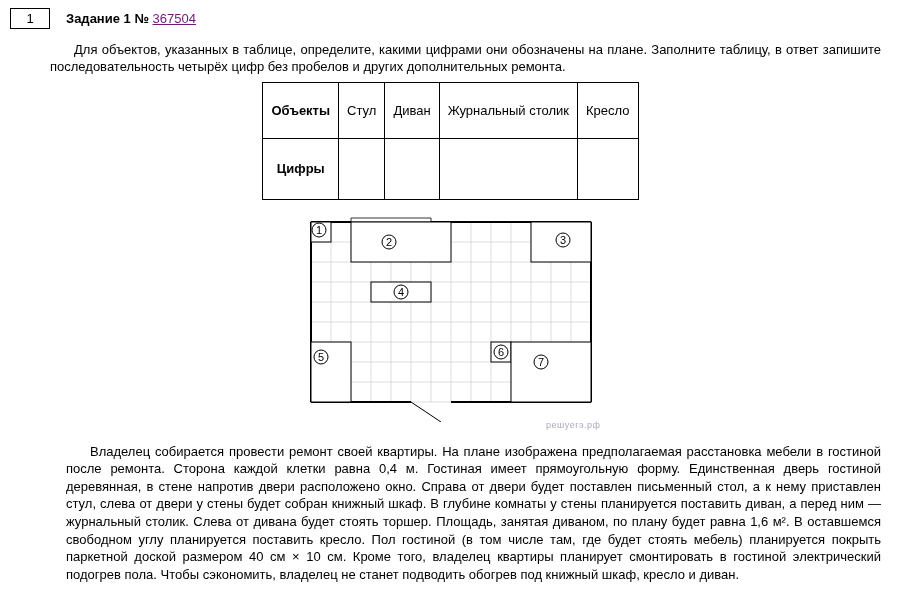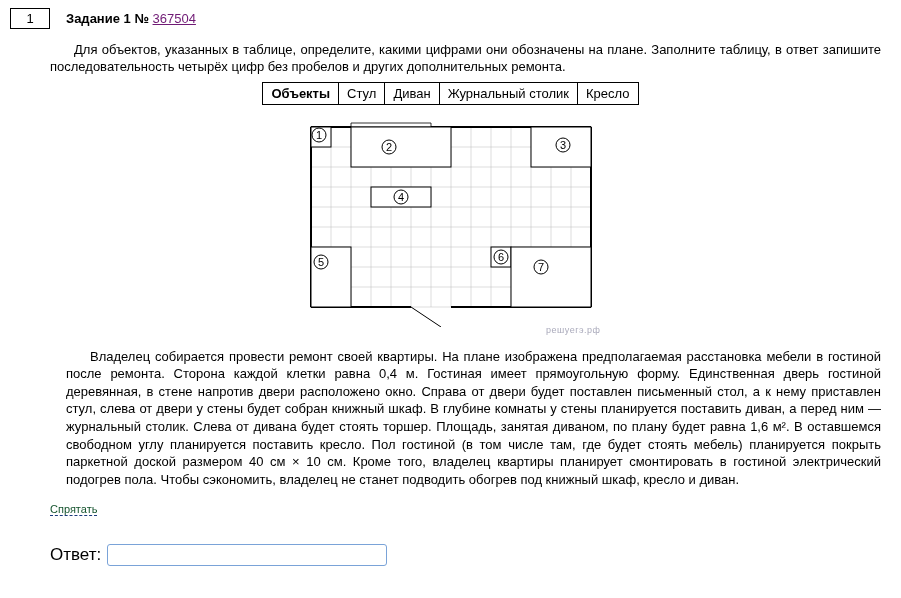--- a/index.html
+++ b/index.html
@@ -39,21 +39,21 @@
       margin-bottom: 6px;
       line-height: 1.3;
     }
     .indent { text-indent: 24px; }
     .obj-table {
       border-collapse: collapse;
       margin: 6px auto 12px auto;
     }
     .obj-table td, .obj-table th {
       border: 1px solid #000;
-      padding: 3px 8px;
+      padding: 20px 8px;
       font-size: 13px;
       text-align: center;
       vertical-align: middle;
     }
     .obj-table th {
       font-weight: bold;
       background: #fff;
     }
     .obj-table .num-row td { height: 20px; }
 
@@ -122,20 +122,27 @@
 
 
 <table class="obj-table">
   <tbody>
       <tr>
     <th>Объекты</th>
     <td>Стул</td>
     <td>Диван</td>
     <td>Журнальный столик</td>
     <td>Кресло</td>
+  </tr>
+  <tr class="num-row">
+    <th>Цифры</th>
+    <td></td>
+    <td></td>
+    <td></td>
+    <td></td>
   </tr>
 </tbody>
   </table>
 
 
 <div class="plan-wrap">
   <svg class="floorplan" width="300" height="210" viewBox="0 0 300 210">
 
     <g stroke="#bbb" stroke-width="0.5">
 

